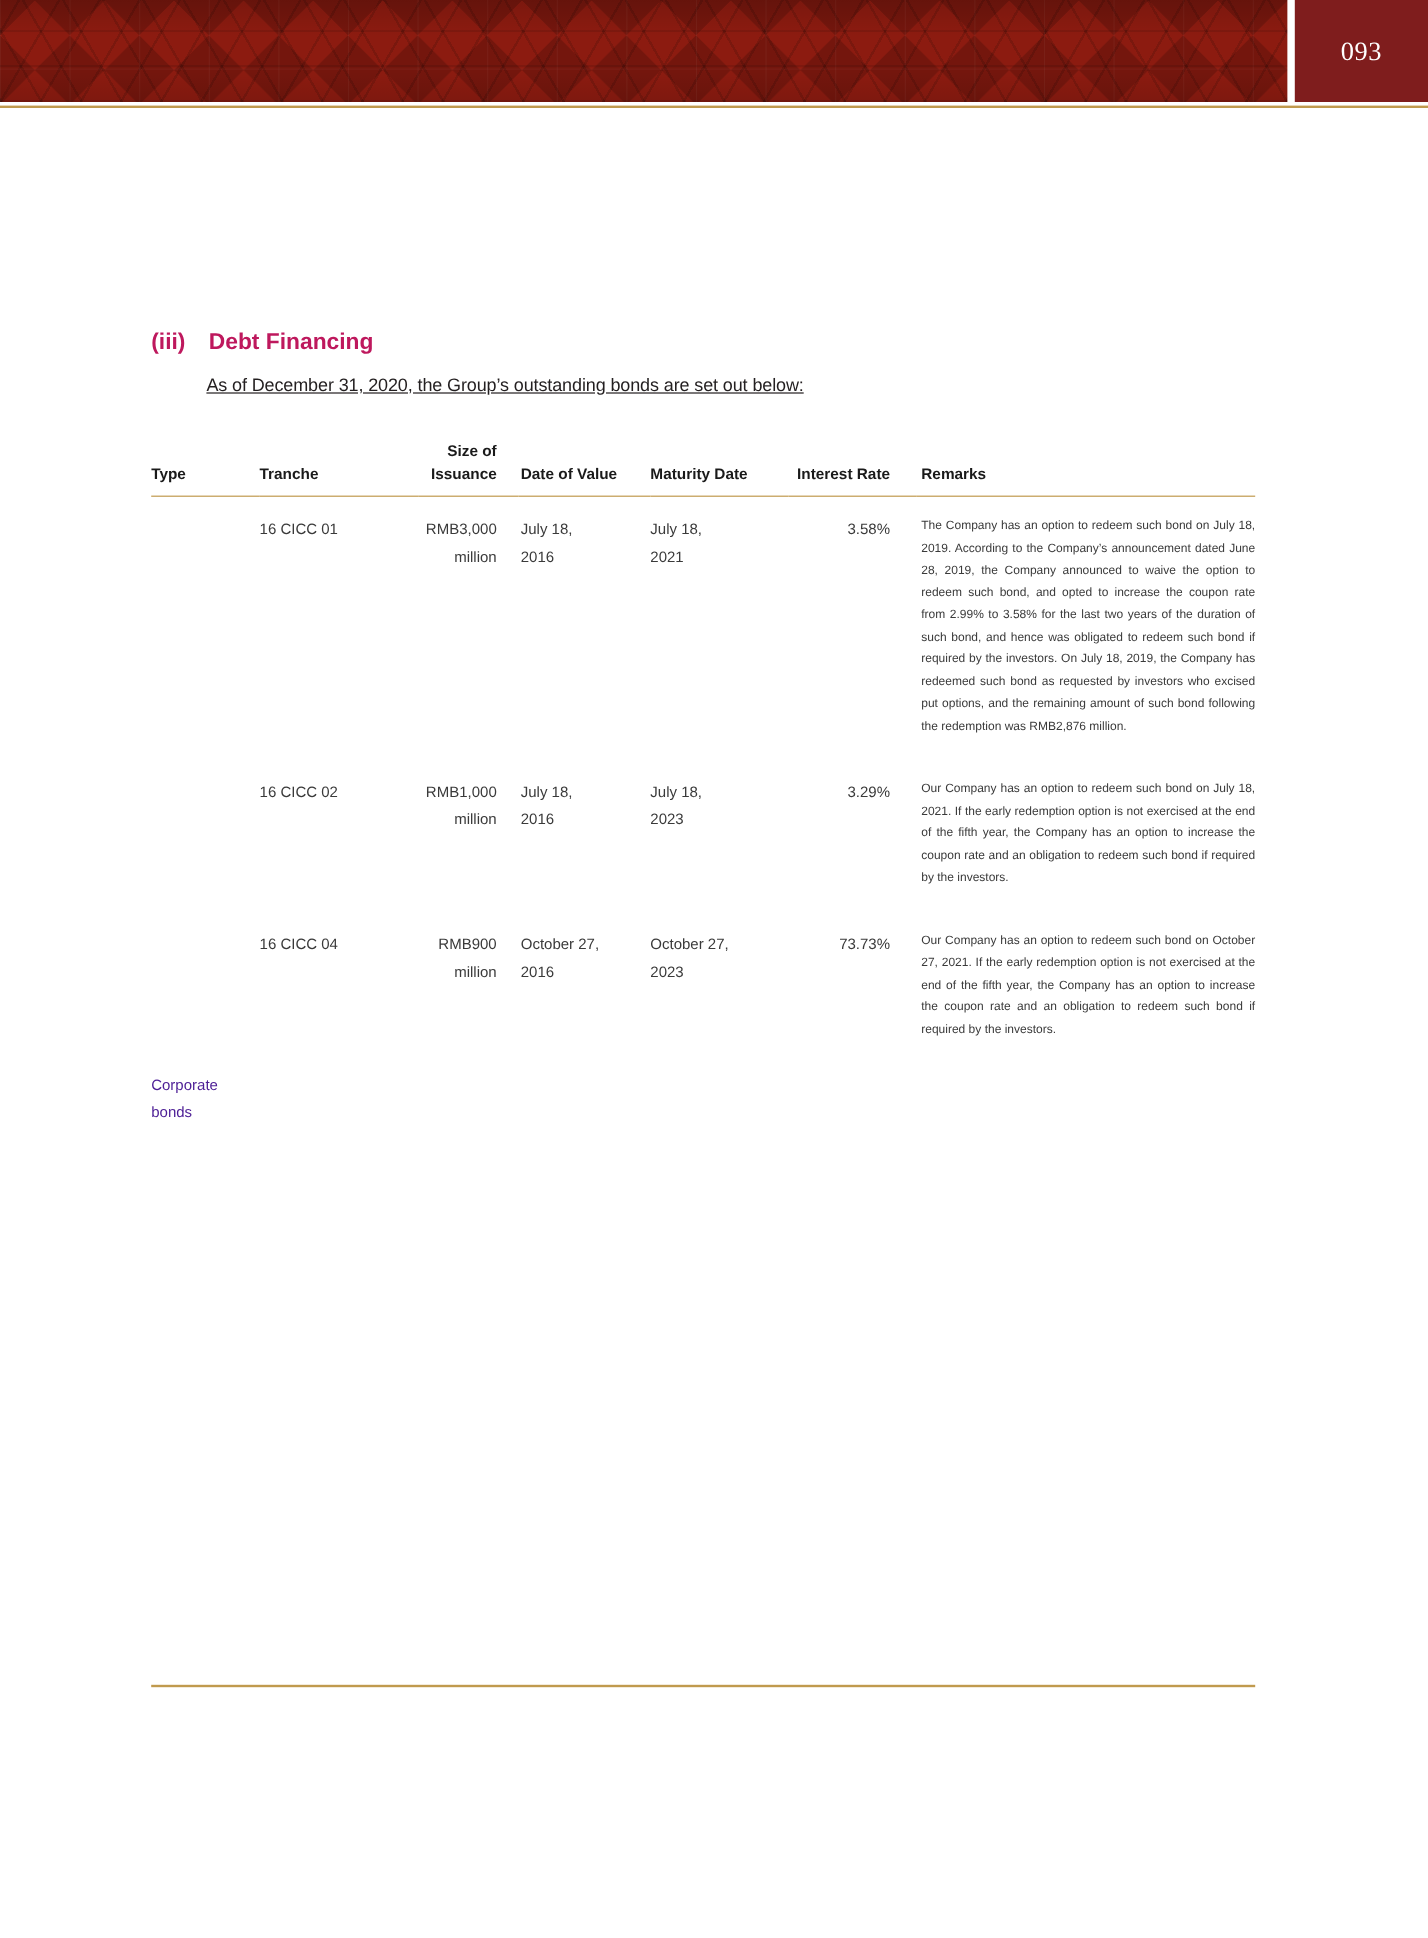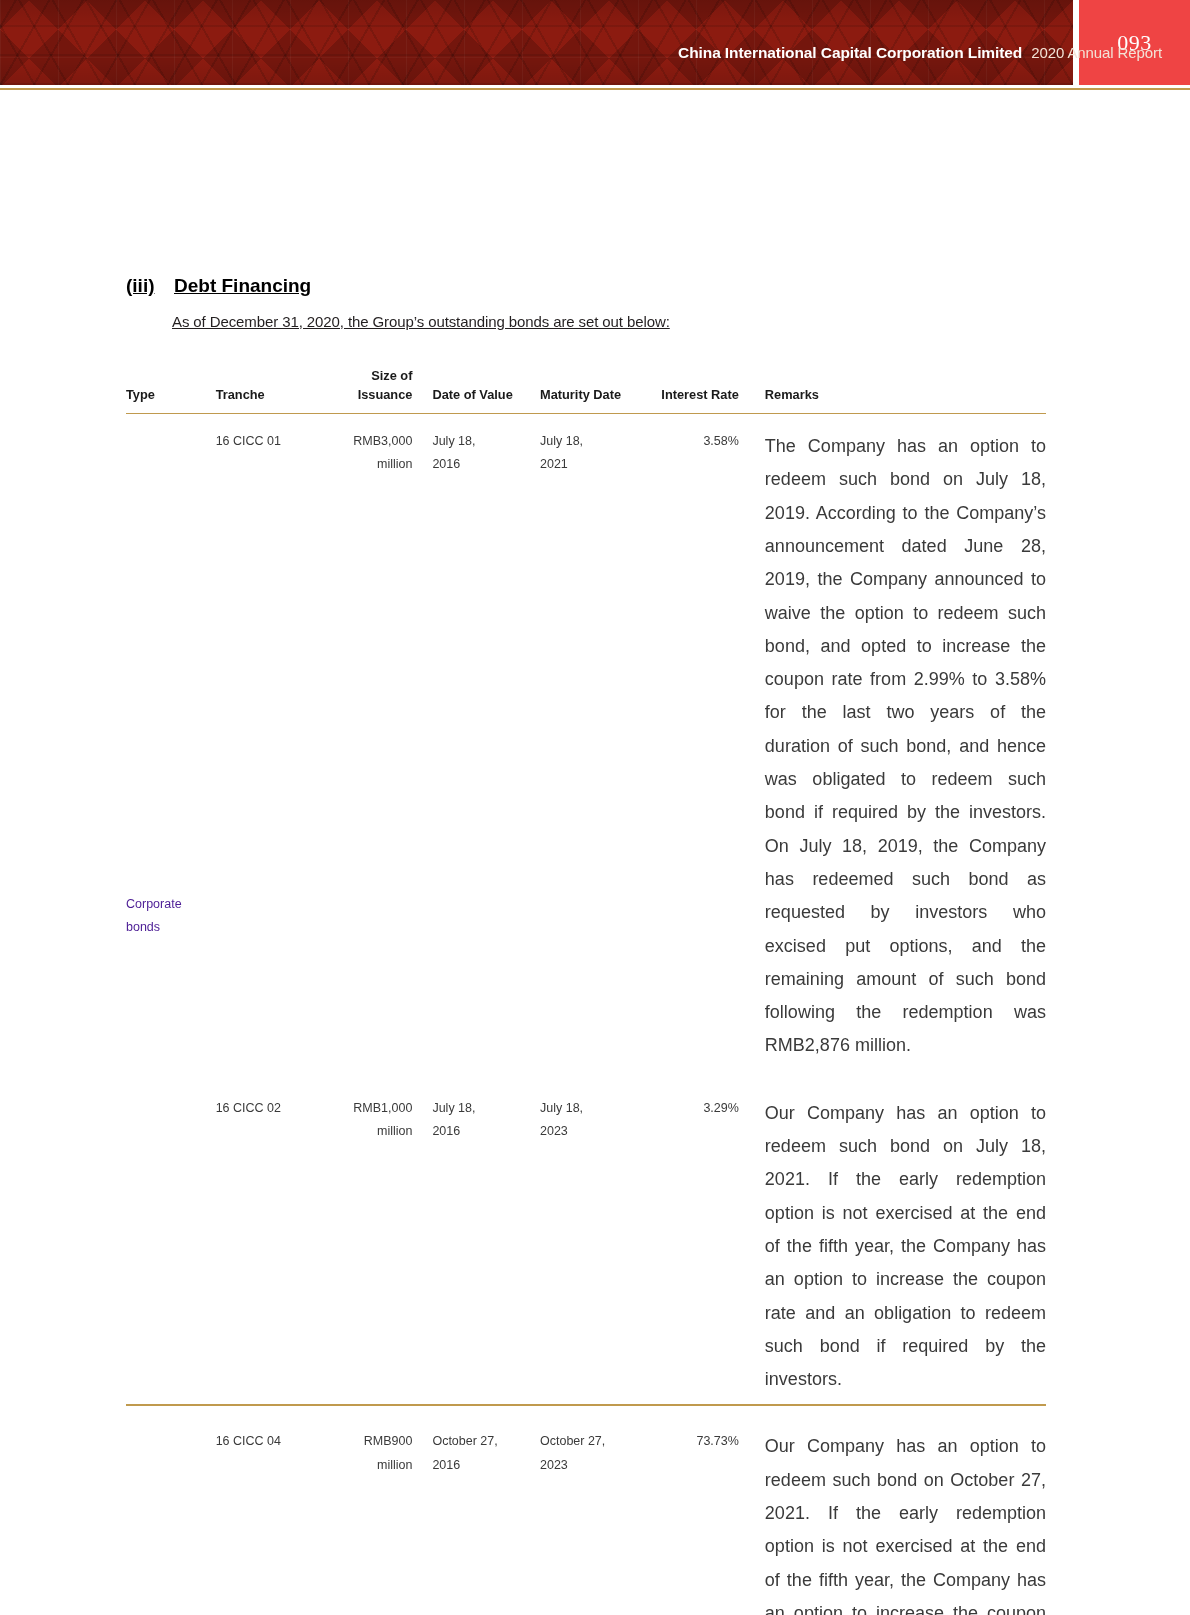--- a/index.html
+++ b/index.html
@@ -84,21 +84,21 @@
     width: 6px;
     height: 85px;
     background: #ffffff;
   }
   .page-number-box {
     position: absolute;
     top: 0;
     left: 1079px;
     width: 111px;
     height: 85px;
-    background: #ef4444;
+    background: #7f1d1d;
     display: flex;
     align-items: center;
     justify-content: center;
   }
   .page-number {
     color: #ffffff;
     font-family: "Liberation Serif", serif;
     font-size: 22px;
     letter-spacing: 0.5px;
   }
@@ -116,24 +116,23 @@
     position: absolute;
     top: 0; left: 0;
     width: 1190px;
   }
   .section-heading {
     position: absolute;
     top: 275px;
     left: 126px;
     display: flex;
     align-items: baseline;
-    color: #000000;
+    color: #be185d;
     font-weight: bold;
     font-size: 19px;
-    text-decoration: underline;
   }
   .section-heading .num {
     width: 48px;
     display: inline-block;
   }
   .intro-text {
     position: absolute;
     top: 313px;
     left: 172px;
     font-size: 15px;
@@ -181,21 +180,21 @@
   th.col-rate, td.col-rate { text-align: right; padding-right: 22px; }
   th.col-dov, td.col-dov { padding-left: 2px; }
   th.col-remarks, td.col-remarks { padding-left: 4px; }
 
   .spacer-row td { height: 16px; font-size: 0; line-height: 0; }
 
   .remarks-text {
     text-align: justify;
     text-justify: inter-word;
     line-height: 1.85;
-    font-size: 18px;
+    font-size: 10px;
     color: #3a3a3a;
     hyphens: none;
   }
   .cell-line { display: block; white-space: nowrap; }
 
   .type-cell {
     font-size: 12.5px;
     color: #3a3a3a;
     line-height: 1.85;
   }
@@ -210,24 +209,20 @@
   }
 </style>
 </head>
 <body>
 
 <div class="page-header">
   <div class="header-pattern">
     <div class="weave"></div>
     <div class="weave2"></div>
     <div class="vignette"></div>
-  </div>
-  <div class="header-title-wrap">
-    <span class="header-company">China International Capital Corporation Limited</span>
-    <span class="header-report">2020 Annual Report</span>
   </div>
   <div class="header-gap"></div>
   <div class="page-number-box">
     <span class="page-number">093</span>
   </div>
   <div class="header-rule"></div>
 </div>
 
 <div class="content">
 

